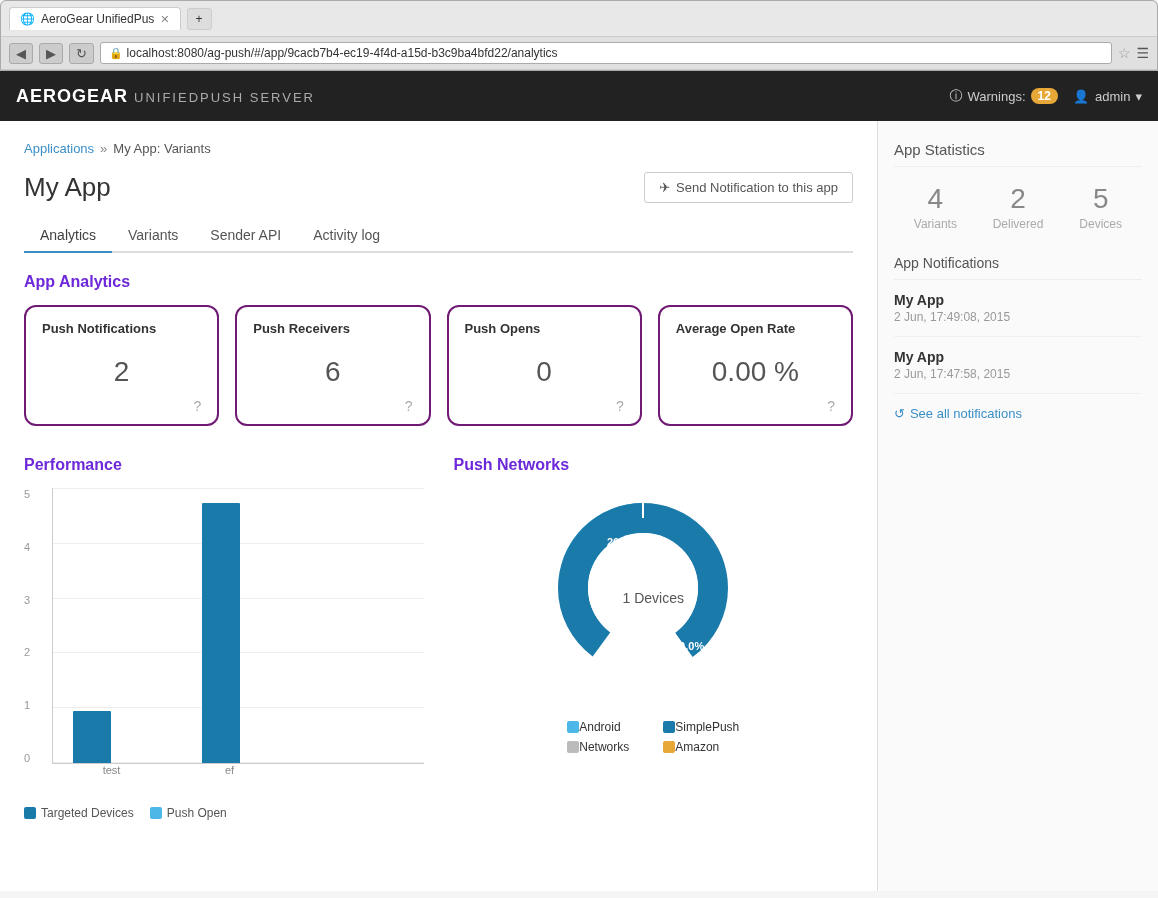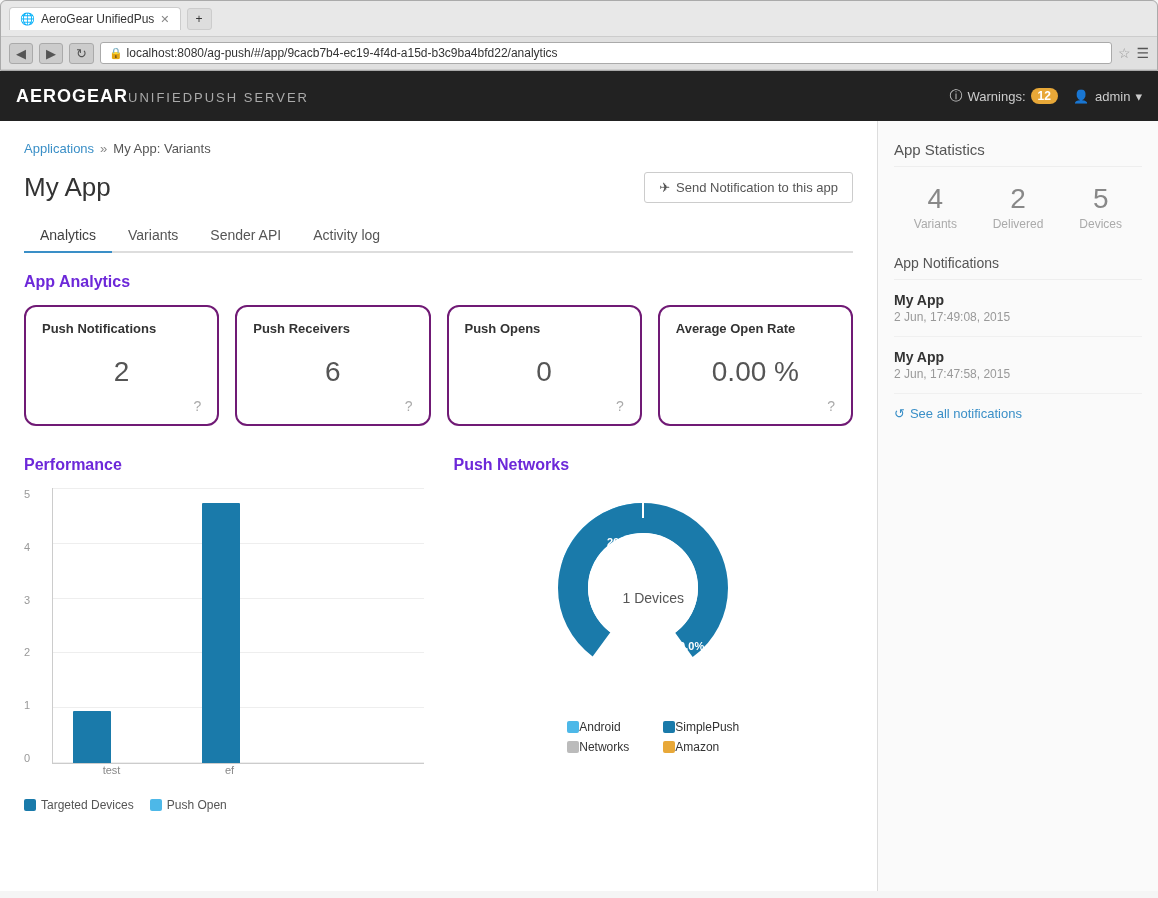--- a/index.html
+++ b/index.html
@@ -92,21 +92,21 @@
       color: #fff;
       display: flex;
       align-items: center;
       padding: 0 16px;
       height: 50px;
       flex-shrink: 0;
     }
     .navbar-brand {
       display: flex;
       align-items: baseline;
-      gap: 0;
+      gap: 6px;
       flex: 1;
     }
     .navbar-brand-main {
       font-size: 18px;
       font-weight: bold;
       letter-spacing: 1px;
       color: #fff;
     }
     .navbar-brand-sub {
       font-size: 13px;
@@ -275,20 +275,21 @@
       display: flex;
       gap: 16px;
       font-size: 12px;
       color: #555;
       margin-top: 6px;
     }
     .legend-item {
       display: flex;
       align-items: center;
       gap: 5px;
+      margin-top: 8px;
     }
     .legend-dot {
       width: 12px;
       height: 12px;
       border-radius: 2px;
     }
 
     
     .donut-container {
       display: flex;

